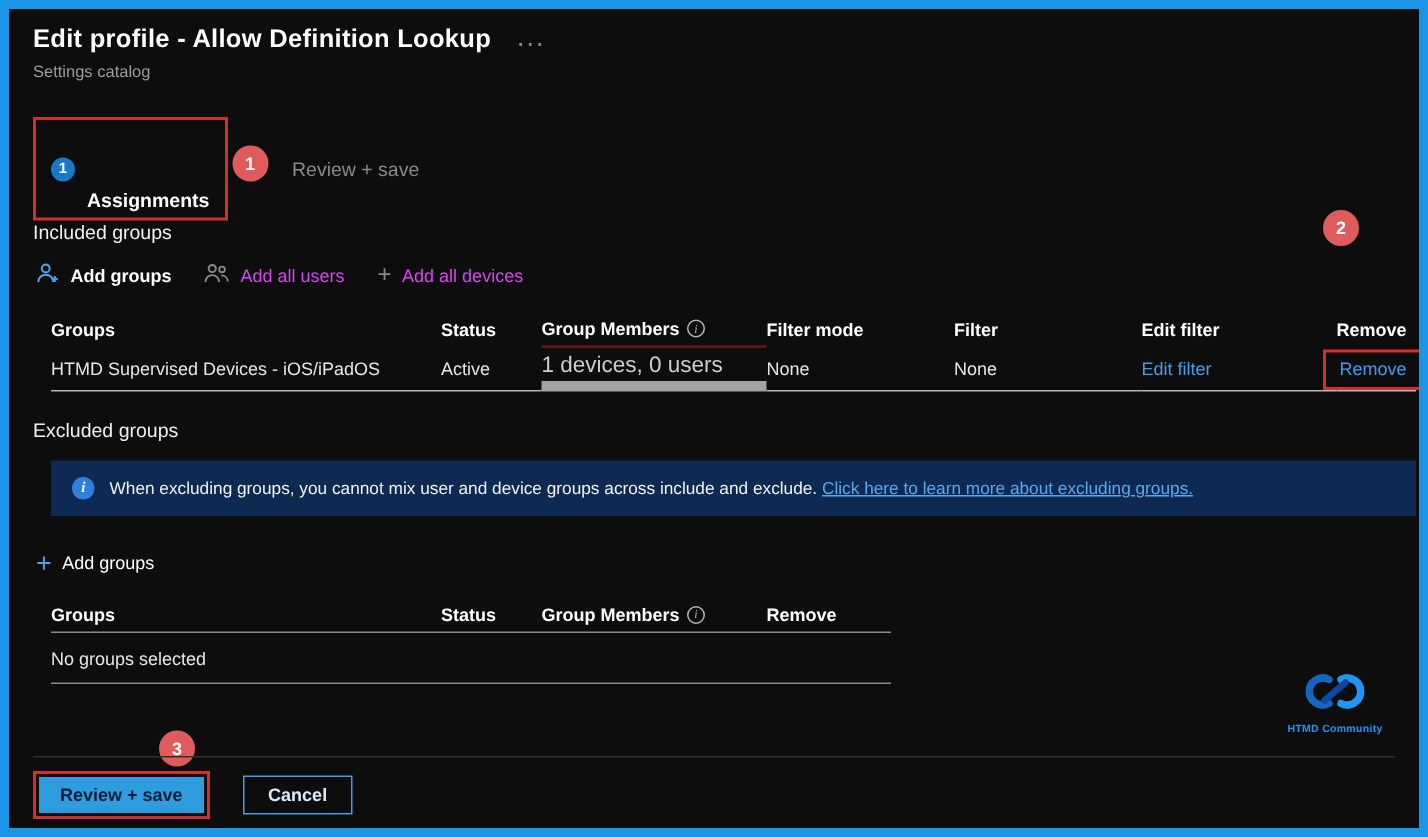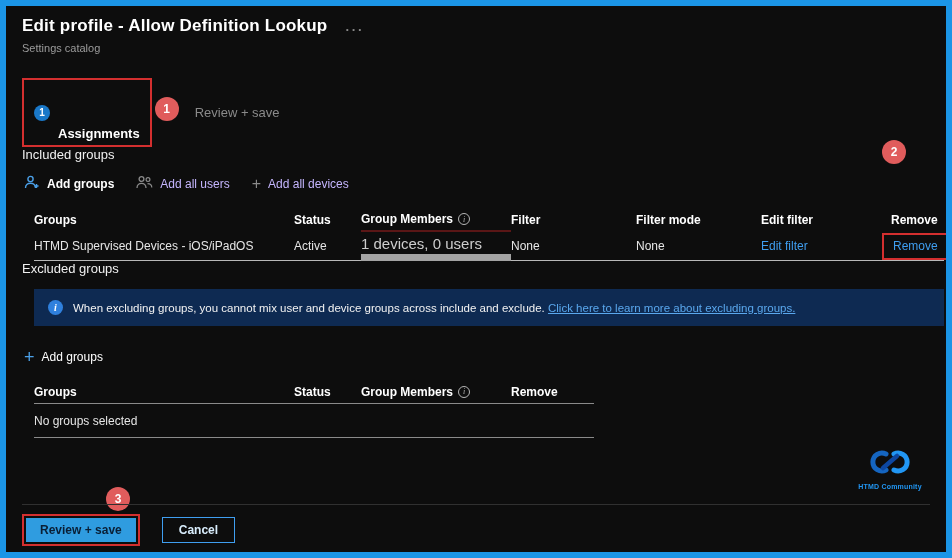--- a/index.html
+++ b/index.html
@@ -28,42 +28,42 @@
   .badge-inline { margin-left: 3px; position: relative; top: -4px; }
   .tab-inactive { font-size: 13px; color: #8a8a8a; margin-left: 16px; cursor: pointer; }
 
   .section-heading { font-size: 13px; color: #f0f0f0; }
   .included-heading { }
 
   
   .toolbar { display: flex; align-items: center; gap: 22px; margin-top: 13px; margin-left: 2px; }
   .toolbar-btn { display: inline-flex; align-items: center; gap: 7px; font-size: 12px; cursor: pointer; background: none; border: none; }
   .toolbar-btn .lbl-enabled { color: #ffffff; font-weight: bold; }
-  .toolbar-btn .lbl-disabled { color: #c4b5fd; }
+  .toolbar-btn .lbl-disabled { color: #d946ef; }
   .icon-svg { display: inline-block; }
   .plus-glyph { font-size: 16px; font-weight: normal; line-height: 1; }
   .plus-gray { color: #8a8a8a; }
   .plus-blue { color: #4ba0e8; font-size: 18px; }
 
   
   .tbl { margin-top: 16px; margin-left: 12px; width: 910px; font-size: 12px; }
   .tbl-header, .tbl-row { display: grid; align-items: center; }
   .grid-included { grid-template-columns: 260px 67px 150px 125px 125px 130px 53px; }
   .tbl-header { font-weight: bold; height: 24px; }
   .tbl-header .hcell { display: flex; align-items: center; gap: 5px; height: 100%; }
   .hcell-members-inc { border-bottom: 2px solid #5a1616; }
   .info-circle { width: 12px; height: 12px; border-radius: 50%; border: 1px solid #b5b5b5; color: #b5b5b5; font-size: 8px; font-style: italic; font-family: "Liberation Serif", serif; display: inline-flex; align-items: center; justify-content: center; font-weight: normal; }
   .tbl-row { height: 29px; color: #e6e6e6; }
   .tbl-row .cell { display: flex; align-items: center; height: 100%; }
   .cell-underline { border-bottom: 1px solid #b8b8b8; }
   .cell-members { font-size: 15px; color: #cdcdcd; border-bottom: 7px solid #a3a3a3; }
   .link { color: #3f9ef0; text-decoration: none; cursor: pointer; font-size: 12px; background: none; border: none; }
   .remove-boxed { border: 2px solid #d32f2f; padding: 4px 9px 5px 9px; margin-left: -9px; }
 
-  .excluded-heading { margin-top: 0; }
+  .excluded-heading { margin-top: 18px; }
 
   
   .banner { margin-top: 13px; margin-left: 12px; width: 910px; height: 37px; background: #0e2a52; display: flex; align-items: center; padding: 0 14px; gap: 10px; }
   .banner-icon { width: 15px; height: 15px; border-radius: 50%; background: #2f80dd; color: #fff; font-size: 10px; font-weight: bold; font-style: italic; font-family: "Liberation Serif", serif; display: inline-flex; align-items: center; justify-content: center; flex: 0 0 auto; }
   .banner-text { font-size: 11.5px; color: #f2f2f2; }
   .banner-link { color: #5aa8ee; text-decoration: underline; cursor: pointer; }
 
   .add-groups-2 { margin-top: 22px; margin-left: 2px; }
 
   .tbl-excluded { width: 560px; margin-top: 14px; }
@@ -136,22 +136,22 @@
   </div>
 
   <div class="tbl">
     <div class="tbl-header grid-included">
       <div class="hcell">Groups</div>
       <div class="hcell">Status</div>
       <div class="hcell hcell-members-inc">
         <span>Group Members</span>
         <span class="info-circle">i</span>
       </div>
+      <div class="hcell">Filter mode</div>
       <div class="hcell">Filter</div>
-      <div class="hcell">Filter mode</div>
       <div class="hcell">Edit filter</div>
       <div class="hcell">Remove</div>
     </div>
     <div class="tbl-row grid-included">
       <div class="cell cell-underline">HTMD Supervised Devices - iOS/iPadOS</div>
       <div class="cell cell-underline">Active</div>
       <div class="cell cell-members">1 devices, 0 users</div>
       <div class="cell cell-underline">None</div>
       <div class="cell cell-underline">None</div>
       <div class="cell cell-underline">

